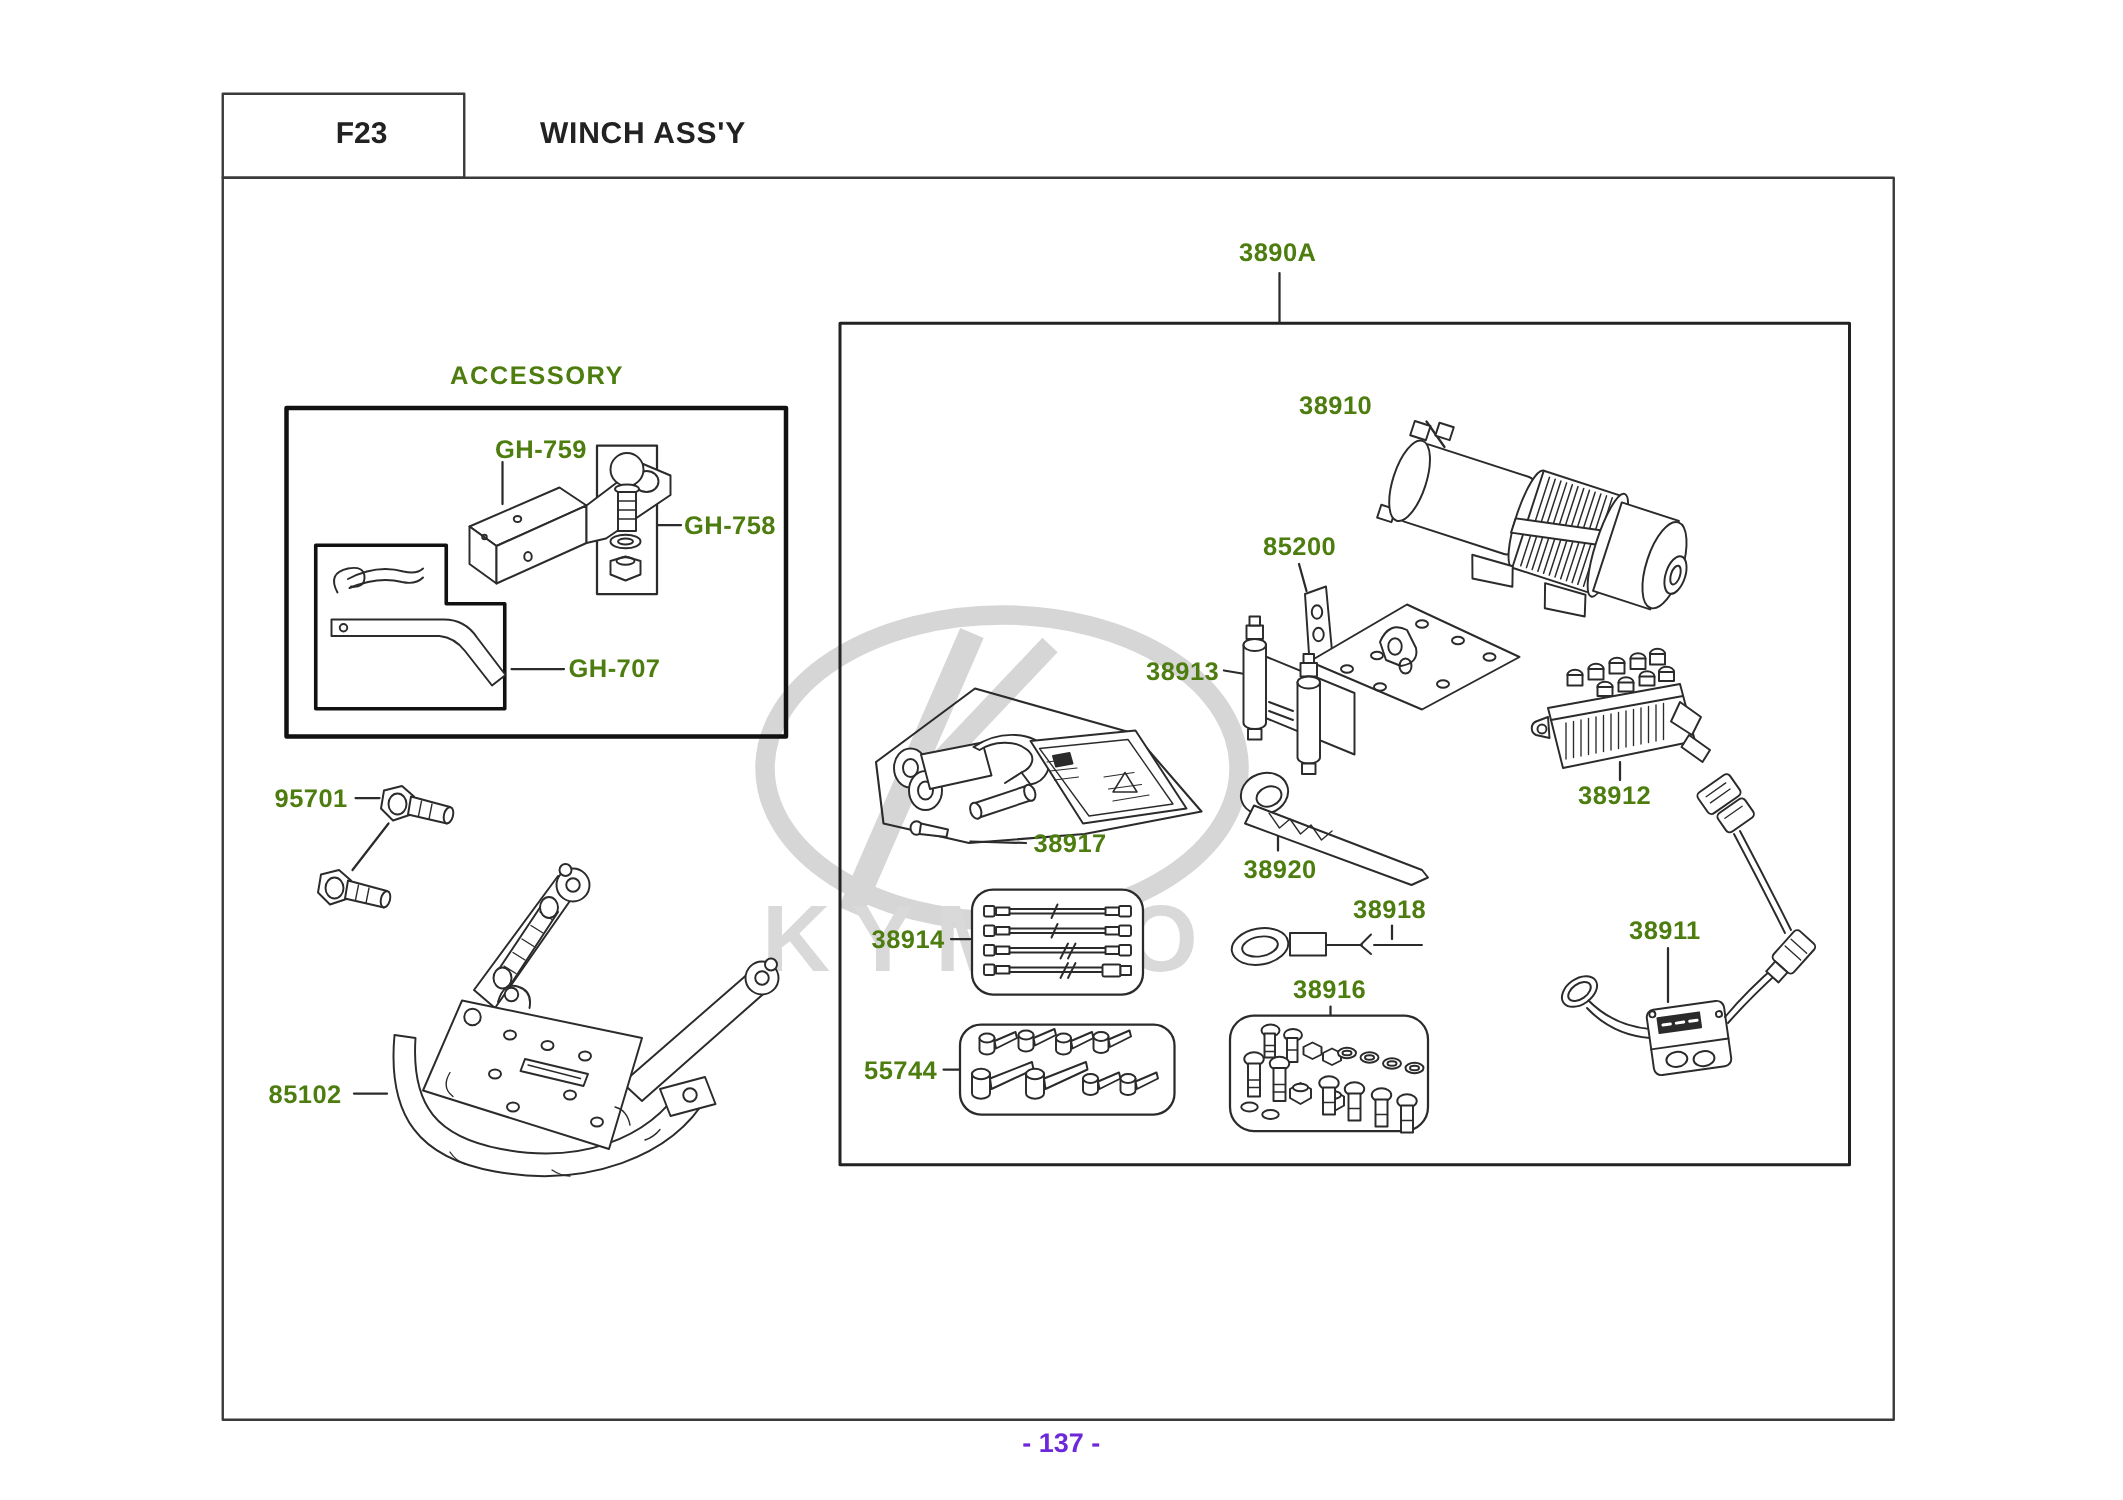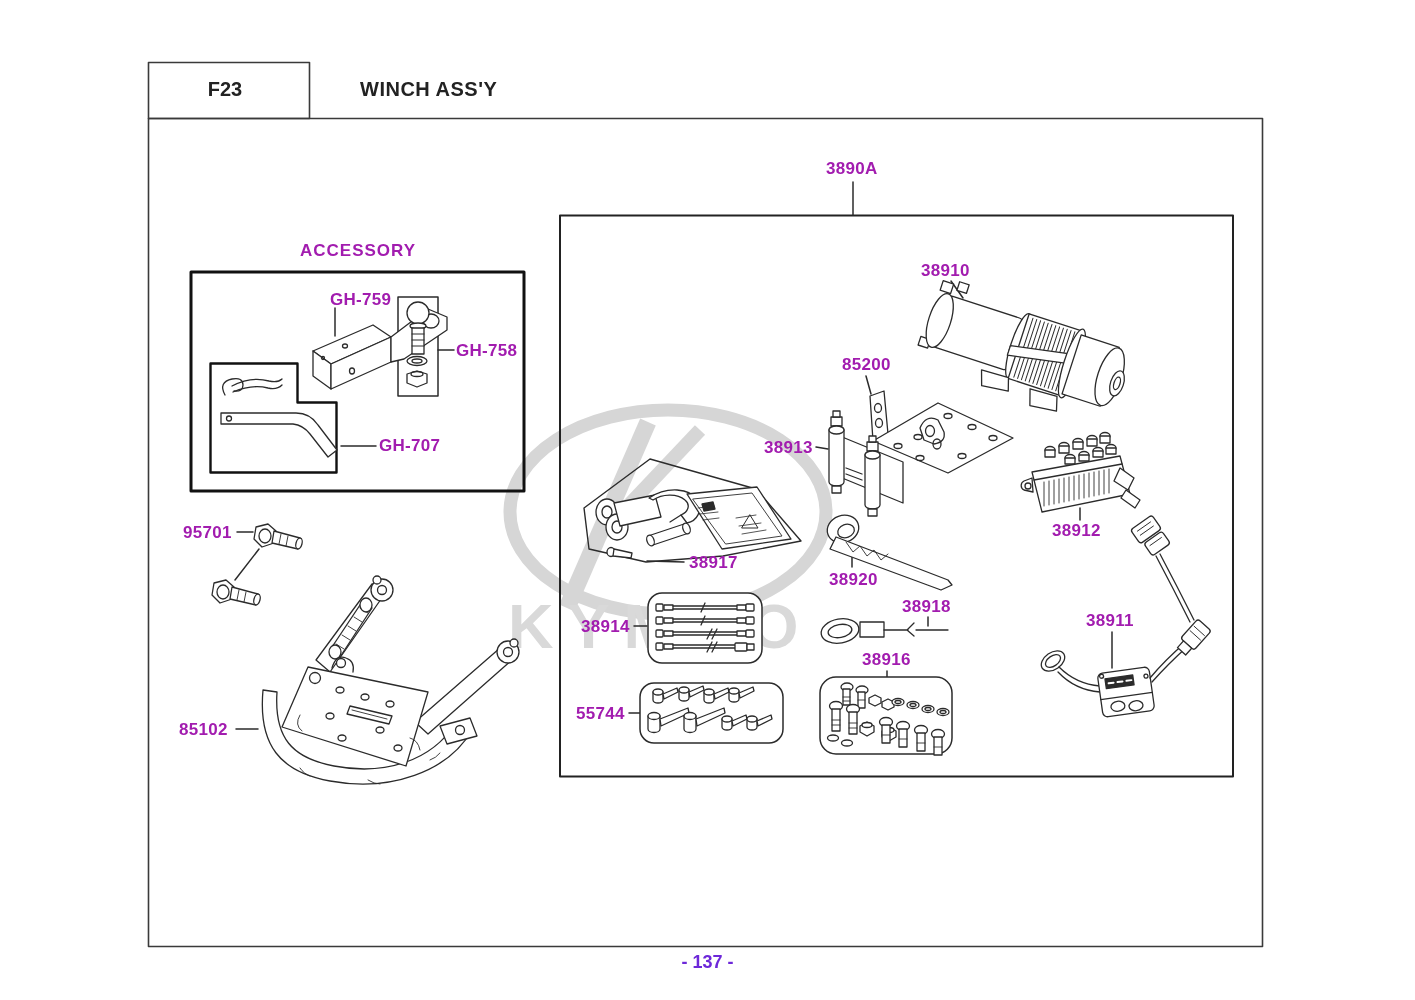--- a/index.html
+++ b/index.html
@@ -1,20 +1,20 @@
 <!DOCTYPE html>
 <html><head>
 <meta charset="utf-8">
 <style>
   html,body{margin:0;padding:0;background:#fff;}
   #page{position:relative;width:1415px;height:1000px;background:#fff;overflow:hidden;
         font-family:"Liberation Sans",sans-serif;color:#1f1f1f;}
   svg{position:absolute;left:0;top:0;}
   .plabel{position:absolute;font-weight:bold;font-size:17px;letter-spacing:0.3px;
-          color:#a21caf;white-space:nowrap;}
+          color:#4d7c0f;white-space:nowrap;}
   .hdr{position:absolute;font-weight:bold;font-size:20px;color:#222;white-space:nowrap;}
   #wm-text{position:absolute;left:508px;top:590px;font-weight:bold;font-size:63px;
            letter-spacing:14px;color:#d9d9d9;white-space:nowrap;}
   #footer{position:absolute;left:0;top:952px;width:100%;text-align:center;
           font-weight:bold;font-size:18px;color:#6d28d9;}
 </style>
 </head>
 <body>
 
 <div id="page">
@@ -405,30 +405,30 @@
         <ellipse cx="390" cy="704" rx="4" ry="3"></ellipse>
           <ellipse cx="330" cy="716" rx="4" ry="3"></ellipse>
         <ellipse cx="380" cy="730" rx="4" ry="3"></ellipse>
           <ellipse cx="342" cy="738" rx="4" ry="3"></ellipse>
         <ellipse cx="398" cy="748" rx="4" ry="3"></ellipse>
       </g>
       <path d="M300,715 q-6,10 2,16 M410,738 q8,2 10,12" fill="none" stroke-width="0.9"></path>
     </g>
   </svg>
 
-  <div class="hdr" style="left:144px;top:78px;width:162px;text-align:center;">F23</div>
+  <div class="hdr" style="left:160px;top:78px;width:162px;text-align:center;">F23</div>
   <div class="hdr" style="left:360px;top:78px;letter-spacing:0.5px;">WINCH ASS'Y</div>
 
   <div class="plabel" style="left:300px;top:241px;font-size:17px;letter-spacing:1px;">ACCESSORY</div>
   <div class="plabel" style="left:283px;top:290px;margin-left:47px;">GH-759</div>
   <div class="plabel" style="left:456px;top:341px;">GH-758</div>
   <div class="plabel" style="left:379px;top:436px;">GH-707</div>
 
   <div class="plabel" style="left:826px;top:159px;">3890A</div>
-  <div class="plabel" style="left:921px;top:261px;">38910</div>
+  <div class="plabel" style="left:866px;top:261px;">38910</div>
   <div class="plabel" style="left:842px;top:355px;">85200</div>
   <div class="plabel" style="left:764px;top:438px;">38913</div>
   <div class="plabel" style="left:1052px;top:521px;">38912</div>
   <div class="plabel" style="left:689px;top:553px;">38917</div>
   <div class="plabel" style="left:829px;top:570px;">38920</div>
   <div class="plabel" style="left:581px;top:617px;">38914</div>
   <div class="plabel" style="left:902px;top:597px;">38918</div>
   <div class="plabel" style="left:862px;top:650px;">38916</div>
   <div class="plabel" style="left:576px;top:704px;">55744</div>
   <div class="plabel" style="left:1086px;top:611px;">38911</div>

